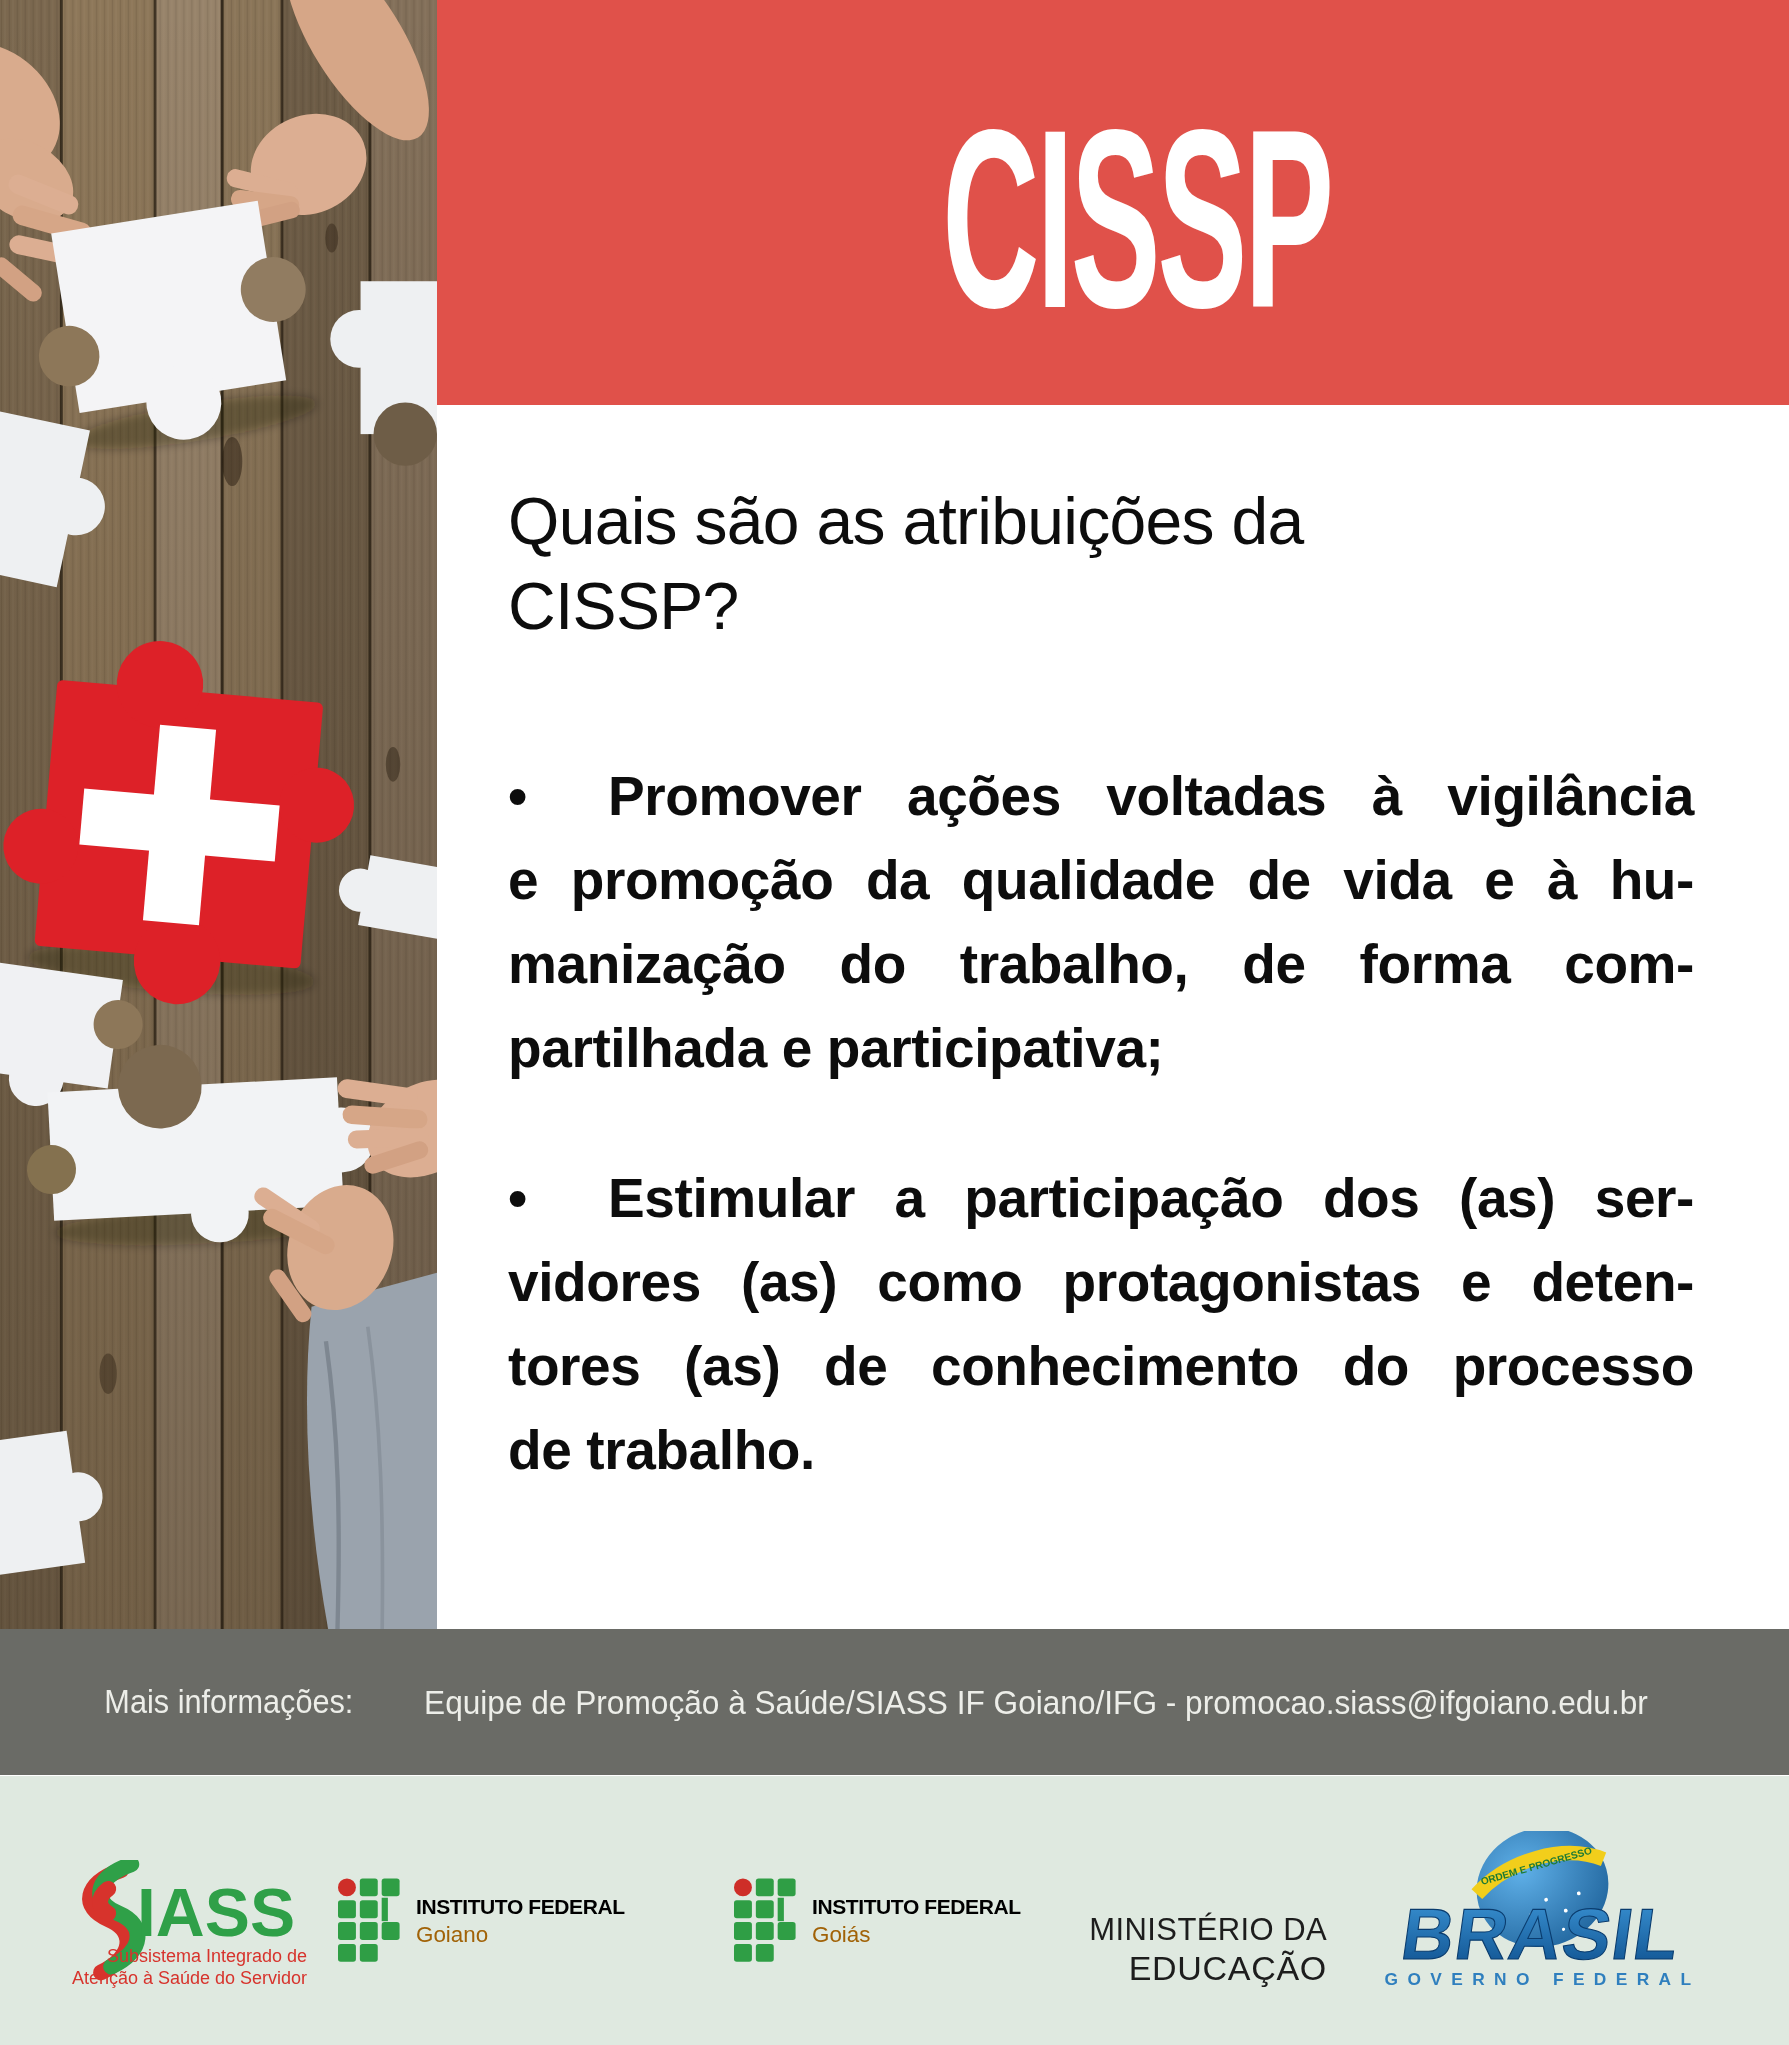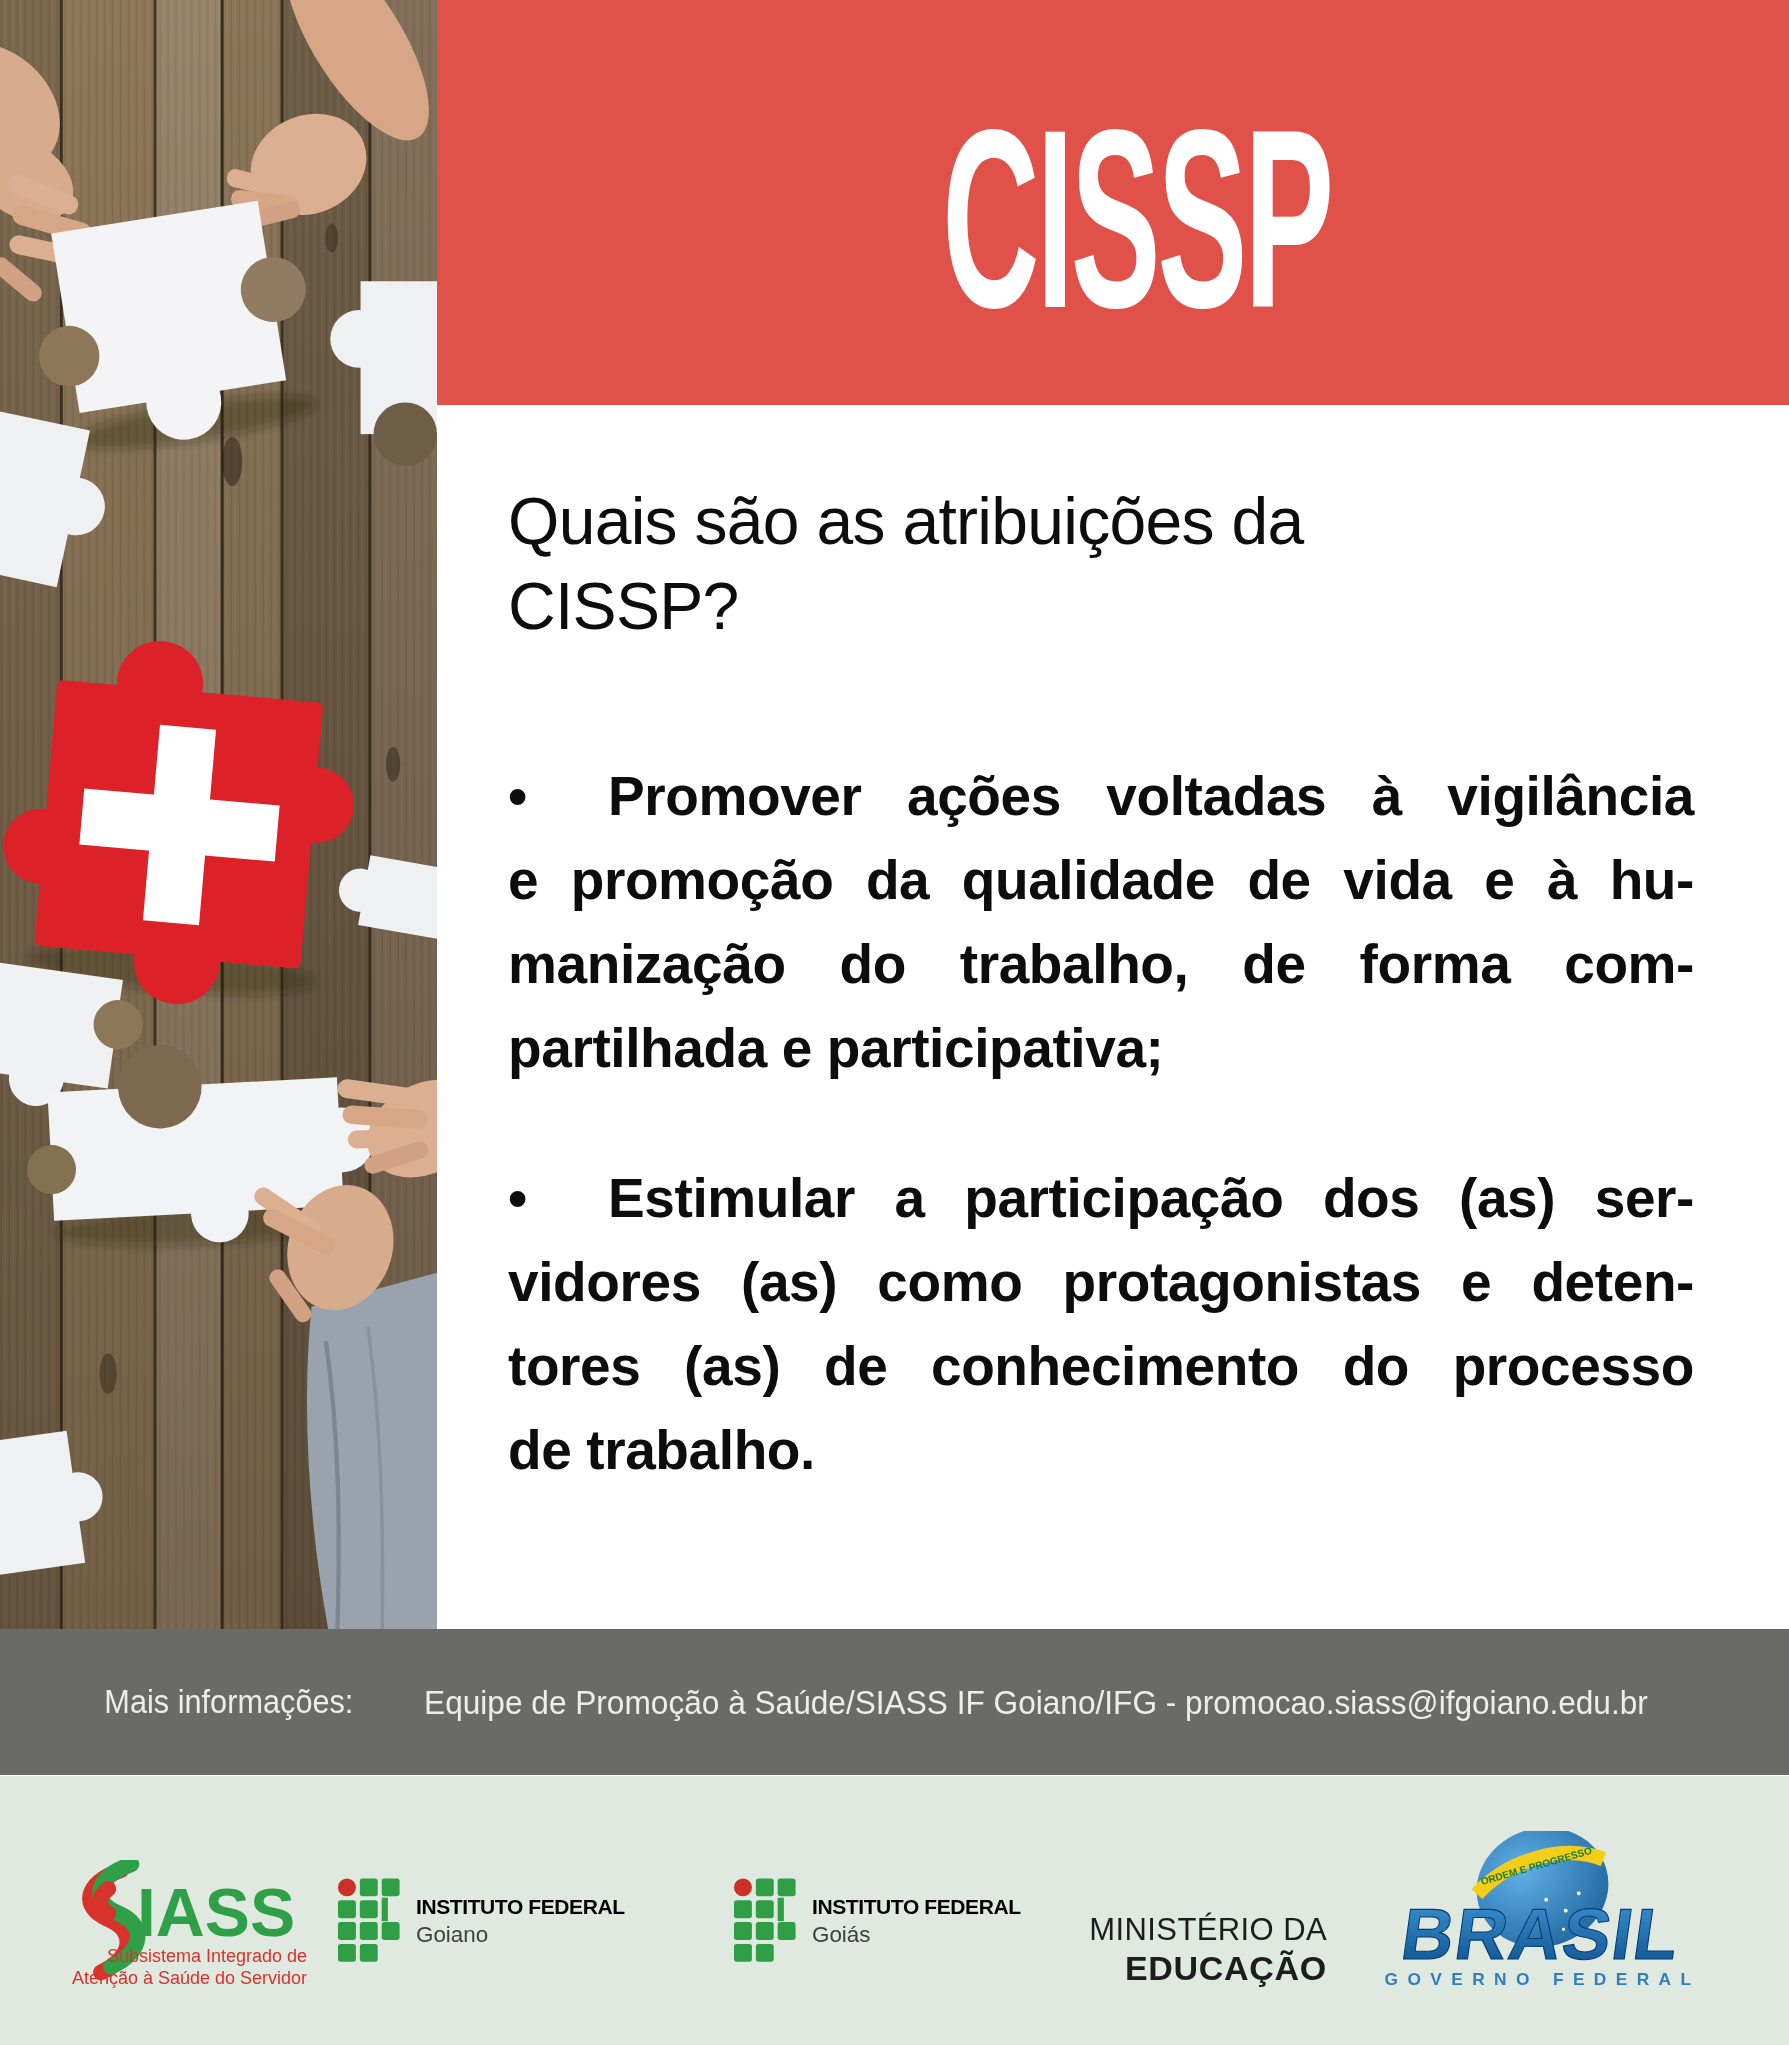--- a/index.html
+++ b/index.html
@@ -35,24 +35,24 @@
   .info-line2{font-size:34px;font-weight:400;transform:scaleX(.93);white-space:nowrap;}
 
   
   .footer{position:absolute;left:0;top:1776px;width:1789px;height:270px;background:#DFE9E0;}
   .logo{position:absolute;}
   .siass-logo{left:65px;top:84px;}
   .if-logo{display:flex;align-items:center;gap:16px;}
   .if-goiano{left:338px;top:101px;}
   .if-goias{left:734px;top:101px;}
   .if-text .if-name{font-size:21px;font-weight:700;letter-spacing:-0.4px;color:#000000;}
-  .if-text .if-campus{font-size:22.4px;font-weight:400;color:#404040;margin-top:2.9px;}
+  .if-text .if-campus{font-size:22.4px;font-weight:400;color:#a16207;margin-top:2.9px;}
   .mec{left:1066px;top:136px;width:261px;text-align:right;color:#1d1d1d;}
   .mec-line1{font-size:31px;font-weight:400;letter-spacing:0.4px;}
-  .mec-line2{font-size:34px;font-weight:700;letter-spacing:0.7px;margin-top:1.4px;}
+  .mec-line2{font-size:34px;font-weight:400;letter-spacing:0.7px;margin-top:1.4px;}
   .brasil-logo{left:1362px;top:55px;}
 </style>
 </head>
 <body>
 
 <div class="canvas">
 
   <div class="photo-panel">
     <svg viewBox="0 0 606 2259" xmlns="http://www.w3.org/2000/svg">
       <defs>

